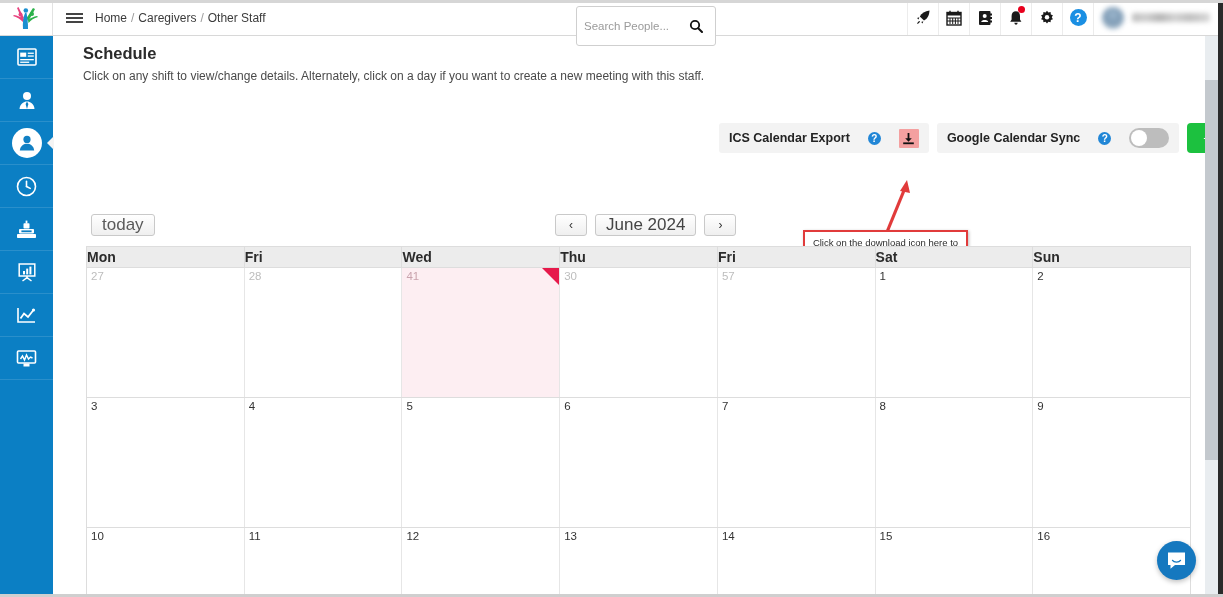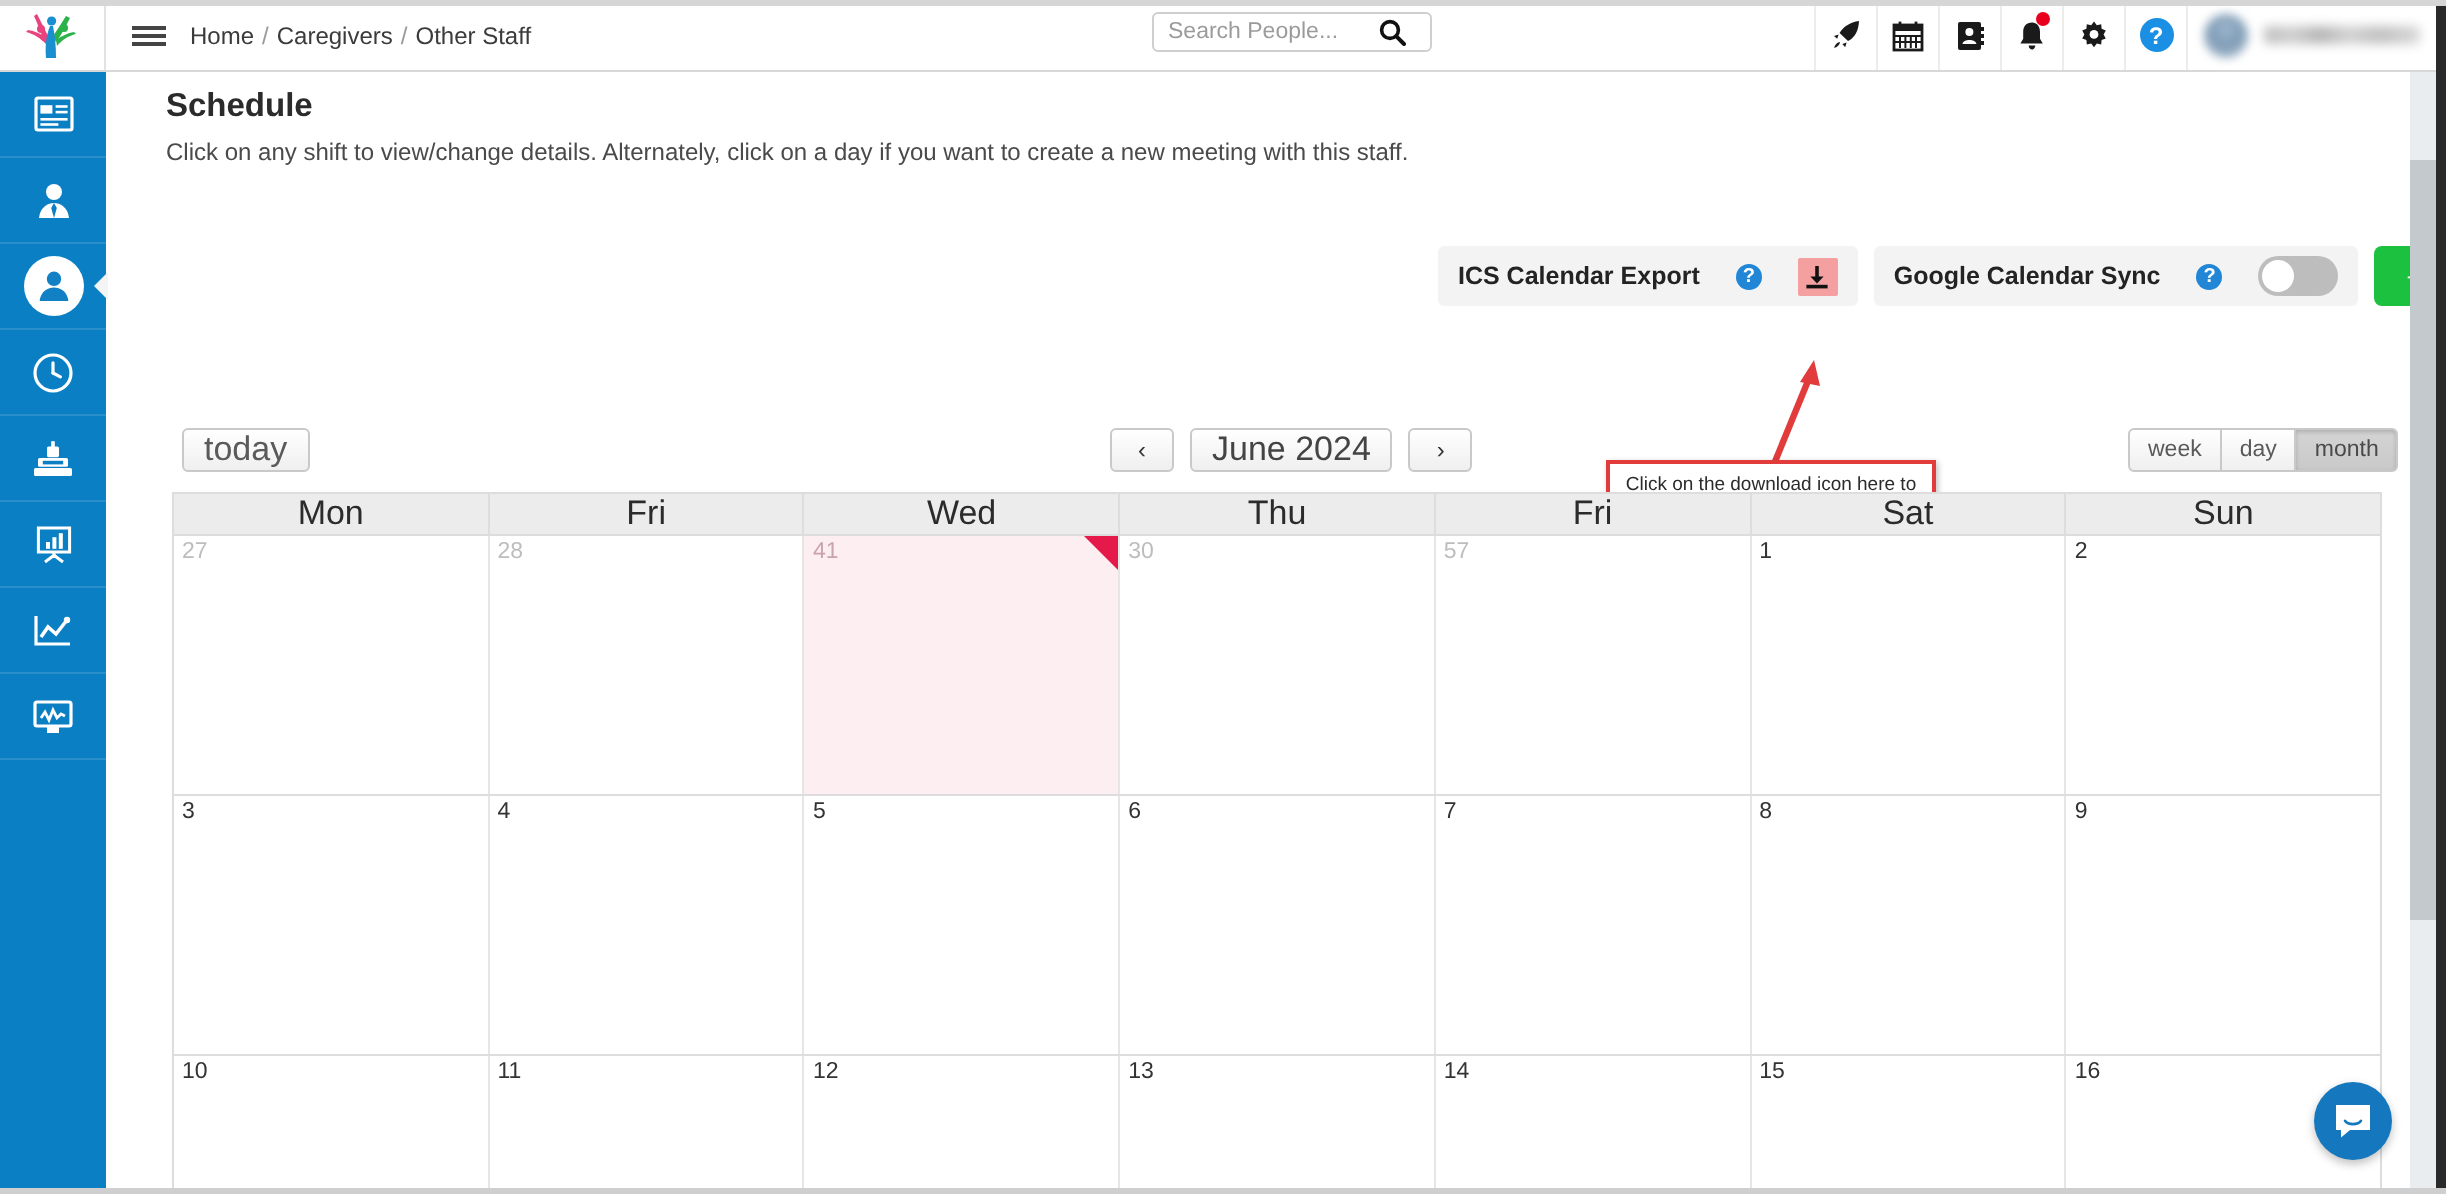--- a/index.html
+++ b/index.html
@@ -44,21 +44,21 @@
   .breadcrumb {
     display: flex; align-items: center;
     font-size: 12px; color: #3b3b3b;
     white-space: nowrap;
   }
   .breadcrumb .crumb { color: #3b3b3b; }
   .breadcrumb .sep { margin: 0 4px; color: #9a9a9a; }
 
   .search-wrap {
     position: absolute; left: 576px; top: 6px;
-    width: 140px; height: 20px;
+    width: 140px; height: 40px;
     border: 1px solid #cfcfcf; border-radius: 3px;
     display: flex; align-items: center;
     background: #fff;
   }
   .search-input {
     border: 0; outline: none; background: transparent;
     font-size: 11.5px; color: #8a8a8a;
     padding: 0 4px 0 7px; width: 105px; height: 20px;
     font-family: "Liberation Sans", sans-serif;
   }
@@ -260,22 +260,22 @@
     background: #fff;
   }
   .cal-head {
     display: flex;
     background: #ececec;
     border-bottom: 1px solid #dddddd;
     height: 21px;
   }
   .cal-head .hcell {
     flex: 1 1 0;
-    text-align: center;
-    font-size: 17px; font-weight: normal; color: #2b2b2b;
+    text-align: left;
+    font-size: 14px; font-weight: bold; color: #2b2b2b;
     line-height: 20px;
     border-left: 1px solid #dddddd;
   }
   .cal-head .hcell:first-child { border-left: 0; }
   .cal-row {
     display: flex;
     height: 130px;
     border-bottom: 1px solid #dddddd;
   }
   .cal-cell {
@@ -573,25 +573,20 @@
 
     <div class="cal-toolbar">
       <button class="btn-grey today-btn">today</button>
 
       <div class="nav-group">
         <button class="btn-grey chev">‹</button>
         <button class="btn-grey title-btn">June 2024</button>
         <button class="btn-grey chev">›</button>
       </div>
 
-      <div class="view-group">
-        <button class="vbtn">week</button>
-        <button class="vbtn">day</button>
-        <button class="vbtn selected">month</button>
-      </div>
     </div>
 
     <div class="calendar">
       <div class="cal-head">
         <div class="hcell">Mon</div>
         <div class="hcell">Fri</div>
         <div class="hcell">Wed</div>
         <div class="hcell">Thu</div>
         <div class="hcell">Fri</div>
         <div class="hcell">Sat</div>

